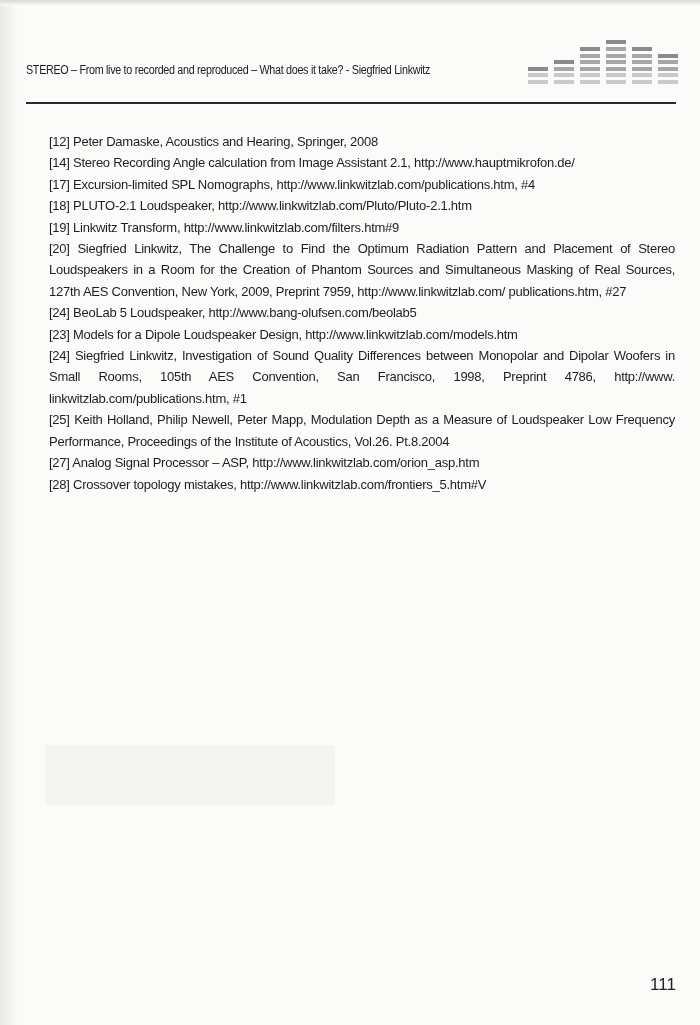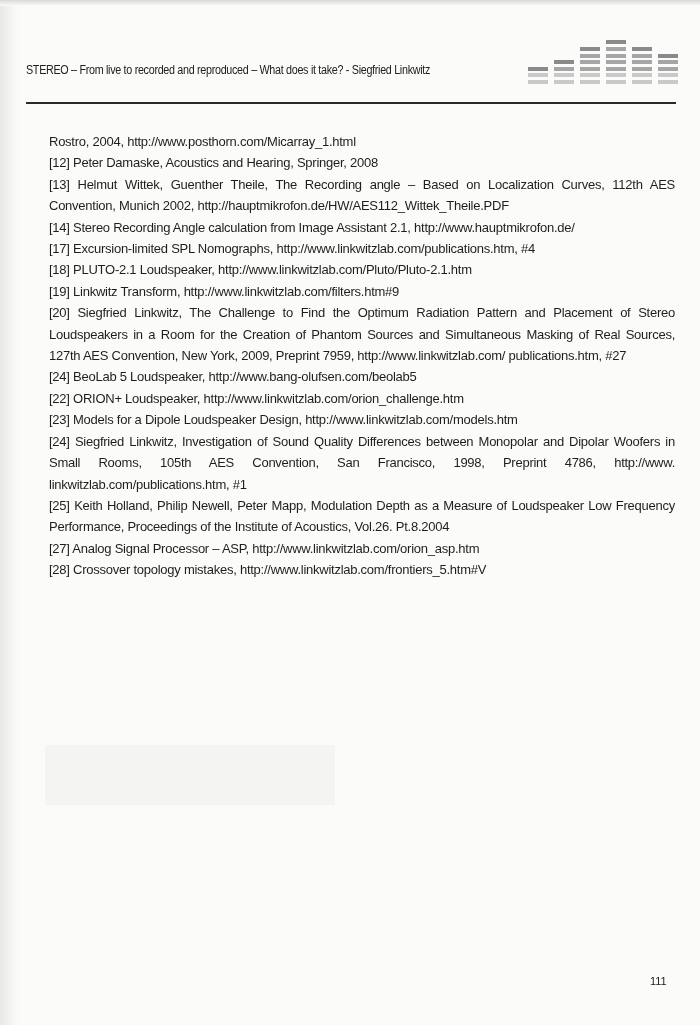--- a/index.html
+++ b/index.html
@@ -42,21 +42,21 @@
   .refs {
     position: absolute; left: 49px; top: 131px; width: 626px;
     font-size: 13px; line-height: 21.4px; letter-spacing: -0.25px;
     color: #1e1e1e;
   }
   .ref {
     margin: 0; text-align: justify; text-align-last: left;
   }
   .page-number {
     position: absolute; left: 650px; top: 975px;
-    font-size: 11px; color: #222;
+    font-size: 17px; color: #222;
   }
 </style>
 </head>
 <body>
 
 <div class="page-shade-left"></div>
 <div class="page-shade-top"></div>
 <div class="bleed"></div>
 
 <header>
@@ -103,30 +103,27 @@
         <div class="eq-bar" style="top: 39.4px; background: rgb(201, 201, 201);"></div>
         <div class="eq-bar" style="top: 32.8px; background: rgb(166, 166, 166);"></div>
         <div class="eq-bar" style="top: 26.2px; background: rgb(166, 166, 166);"></div>
         <div class="eq-bar" style="top: 19.6px; background: rgb(138, 138, 138);"></div>
       </div>
     </div>
   <div class="head-rule"></div>
 </header>
 
 <main class="refs" id="refs">
-    <p class="ref">Rostro, 2004, http://www.posthorn.com/Micarray_1.html</p>
     <p class="ref">[12] Peter Damaske, Acoustics and Hearing, Springer, 2008</p>
-    <p class="ref">[13] Helmut Wittek, Guenther Theile, The Recording angle – Based on Localization Curves, 112th AES Convention, Munich 2002, http://hauptmikrofon.de/HW/AES112_Wittek_Theile.PDF</p>
     <p class="ref">[14] Stereo Recording Angle calculation from Image Assistant 2.1, http://www.hauptmikrofon.de/</p>
     <p class="ref">[17] Excursion-limited SPL Nomographs, http://www.linkwitzlab.com/publications.htm, #4</p>
     <p class="ref">[18] PLUTO-2.1 Loudspeaker, http://www.linkwitzlab.com/Pluto/Pluto-2.1.htm</p>
     <p class="ref">[19] Linkwitz Transform, http://www.linkwitzlab.com/filters.htm#9</p>
     <p class="ref">[20] Siegfried Linkwitz, The Challenge to Find the Optimum Radiation Pattern and Placement of Stereo Loudspeakers in a Room for the Creation of Phantom Sources and Simultaneous Masking of Real Sources, 127th AES Convention, New York, 2009, Preprint 7959, http://www.linkwitzlab.com/ publications.htm, #27</p>
     <p class="ref">[24] BeoLab 5 Loudspeaker, http://www.bang-olufsen.com/beolab5</p>
-    <p class="ref">[22] ORION+ Loudspeaker, http://www.linkwitzlab.com/orion_challenge.htm</p>
     <p class="ref">[23] Models for a Dipole Loudspeaker Design, http://www.linkwitzlab.com/models.htm</p>
     <p class="ref">[24] Siegfried Linkwitz, Investigation of Sound Quality Differences between Monopolar and Dipolar Woofers in Small Rooms, 105th AES Convention, San Francisco, 1998, Preprint 4786, http://www. linkwitzlab.com/publications.htm, #1</p>
     <p class="ref">[25] Keith Holland, Philip Newell, Peter Mapp, Modulation Depth as a Measure of Loudspeaker Low Frequency Performance, Proceedings of the Institute of Acoustics, Vol.26. Pt.8.2004</p>
     <p class="ref">[27] Analog Signal Processor – ASP, http://www.linkwitzlab.com/orion_asp.htm</p>
     <p class="ref">[28] Crossover topology mistakes, http://www.linkwitzlab.com/frontiers_5.htm#V</p>
   </main>
 
 <footer>
   <div class="page-number">111</div>
 </footer>

